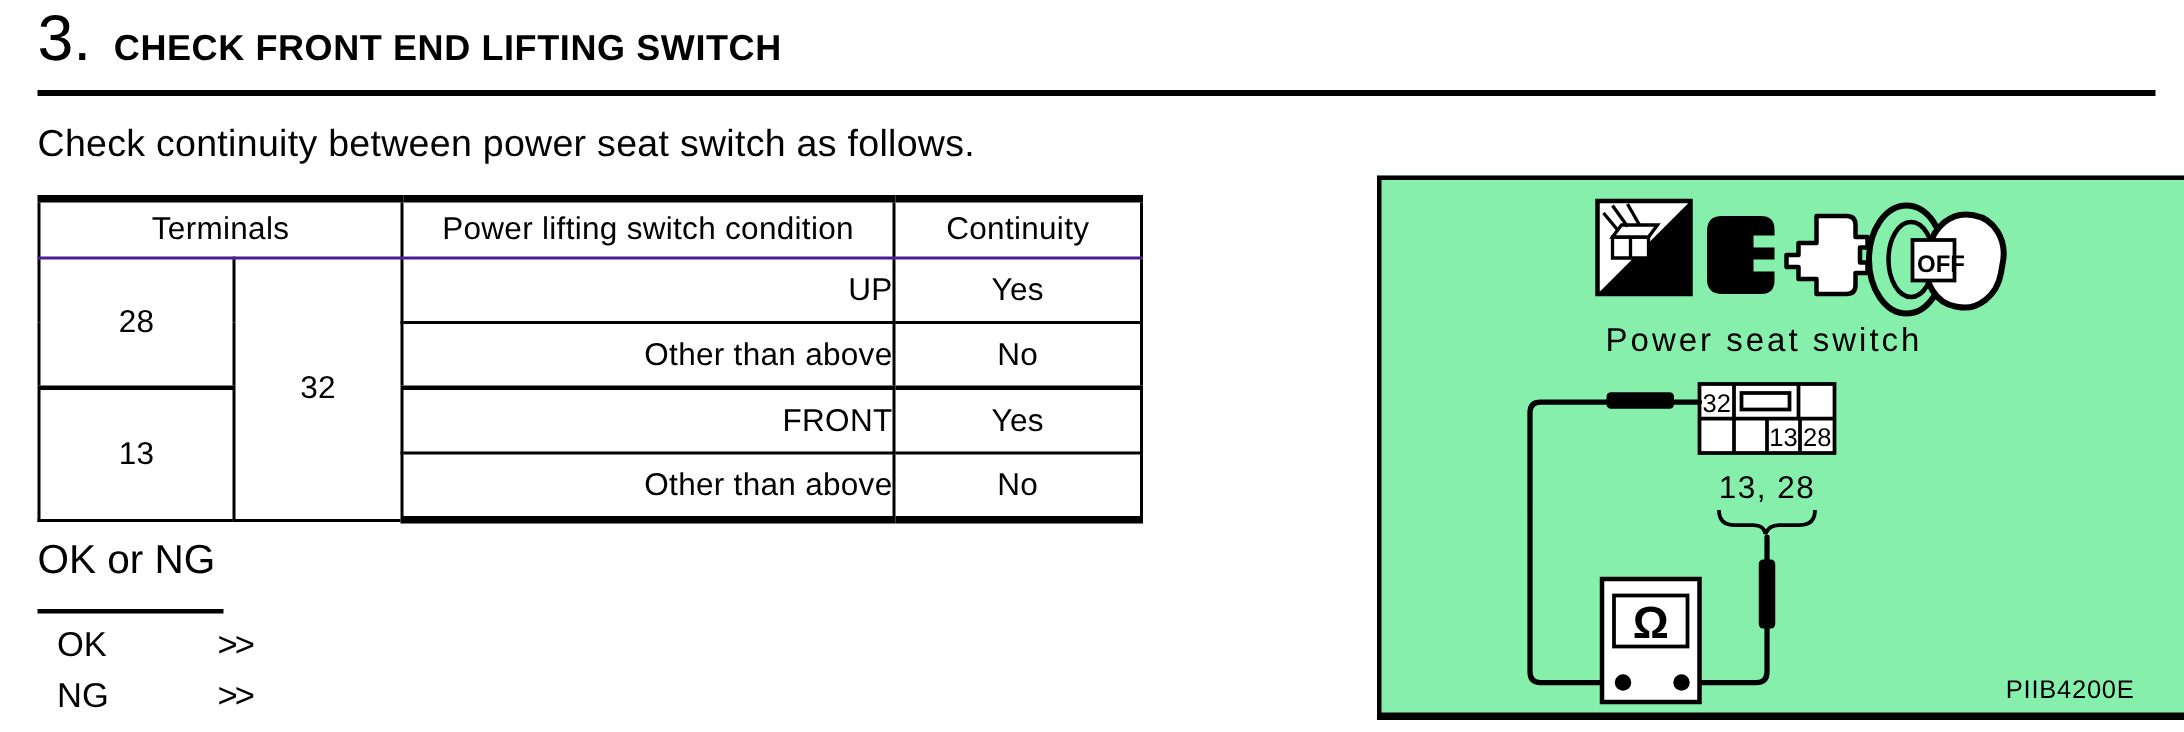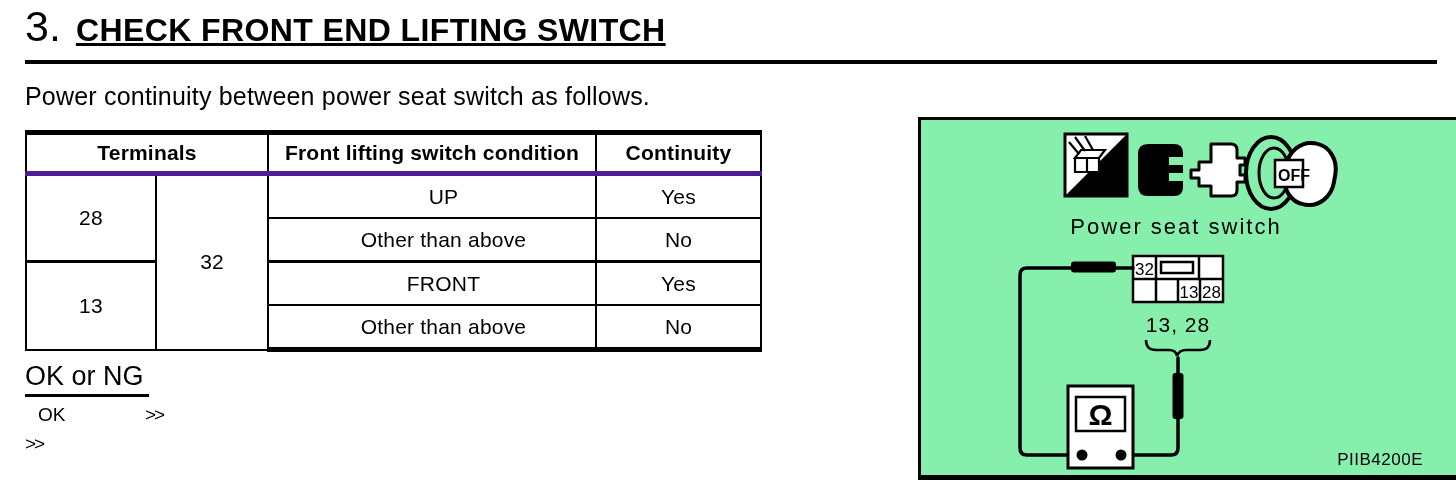--- a/index.html
+++ b/index.html
@@ -10,48 +10,48 @@
     position:relative;
     overflow:hidden;
   }
   .page { position:relative; width:1456px; height:488px; }
 
   
   .left-col { position:absolute; left:25px; top:0; width:860px; }
 
   .step-heading { display:flex; align-items:baseline; gap:15px; margin-top:5px; }
   .step-number { font-size:43px; font-weight:400; line-height:1; }
-  .step-title  { font-size:32px; font-weight:700; letter-spacing:.4px; line-height:1;text-decoration:underline; }
+  .step-title  { font-size:24px; font-weight:700; letter-spacing:.4px; line-height:1; }
 
   .section-rule { position:absolute; left:25px; top:60px; width:1412px; height:4px; background:#000; }
 
   .instruction { margin:34px 0 0 0; font-size:25px; letter-spacing:.2px; }
 
   
   table.continuity-table {
     border-collapse:collapse; table-layout:fixed;
     width:735px; margin-top:19px;
     border-left:2px solid #000; border-right:2px solid #000;
   }
   .continuity-table th, .continuity-table td {
     border:2px solid #000; font-size:21px; font-weight:400;
     padding:0; text-align:center; letter-spacing:.2px;
   }
-  .continuity-table thead th { height:36px; border-top:5px solid #000; border-bottom:5px solid #4c1d95;font-weight:bold; }
+  .continuity-table thead th { height:36px; border-top:5px solid #000; border-bottom:2px solid #4c1d95; }
   .continuity-table tbody td { height:41px; }
   .continuity-table tbody tr:last-child td { border-bottom:5px solid #000; }
   .continuity-table tr.group-start td { border-top:3px solid #000; }
-  .continuity-table td.cond { text-align:center; padding-left:23px; }
+  .continuity-table td.cond { text-align:right; padding-left:23px; }
 
   
   .okng-heading {
     display:inline-block; margin-top:9px; font-size:27px;
-    border-bottom:3px solid #000; padding:0 5px 2px 0; line-height:1.15;
+    border-bottom:3px solid #000; padding:0 5px 17px 0; line-height:1.15;
   }
-  .result-line { display:flex; align-items:baseline; font-size:19px; margin-top:7px; }
+  .result-line { display:flex; align-items:baseline; font-size:23px; margin-top:7px; }
   .result-line .lbl { width:107px; padding-left:13px; flex:0 0 auto; }
   .result-line .arrow { margin-right:10px; letter-spacing:-2px; }
 
   
   .figure-box {
     position:absolute; left:918px; top:117px;
     width:605px; height:363px; box-sizing:border-box;
     border:3px solid #000; border-right-width:5px; border-bottom-width:5px;
     background:#86efac;
   }
@@ -62,33 +62,33 @@
 <body>
 
 <div class="page">
 
   <div class="left-col">
     <div class="step-heading">
       <span class="step-number">3.</span>
       <span class="step-title">CHECK FRONT END LIFTING SWITCH</span>
     </div>
 
-    <p class="instruction">Power continuity between power seat switch as follows.</p>
+    <p class="instruction">Check continuity between power seat switch as follows.</p>
 
     <table class="continuity-table">
       <colgroup>
           <col style="width:130px">
           <col style="width:112px">
           <col style="width:328px">
           <col style="width:165px">
         </colgroup>
       <thead>
         <tr>
           <th colspan="2">Terminals</th>
-          <th>Front lifting switch condition</th>
+          <th>Power lifting switch condition</th>
           <th>Continuity</th>
         </tr>
       </thead>
       <tbody>
         <tr>
           <td rowspan="2">28</td>
           <td rowspan="4">32</td>
           <td class="cond">UP</td>
           <td>Yes</td>
         </tr>
@@ -109,20 +109,21 @@
     </table>
 
     <div>
       <span class="okng-heading">OK or NG</span>
     </div>
     <div class="result-line">
       <span class="lbl">OK</span>
       <span class="arrow">&gt;&gt;</span>
     </div>
     <div class="result-line">
+      <span class="lbl">NG</span>
       <span class="arrow">&gt;&gt;</span>
     </div>
   </div>
 
   <div class="section-rule"></div>
 
   <div class="figure-box">
     <svg width="509" height="355" viewBox="0 0 509 355">
 
       <g>

